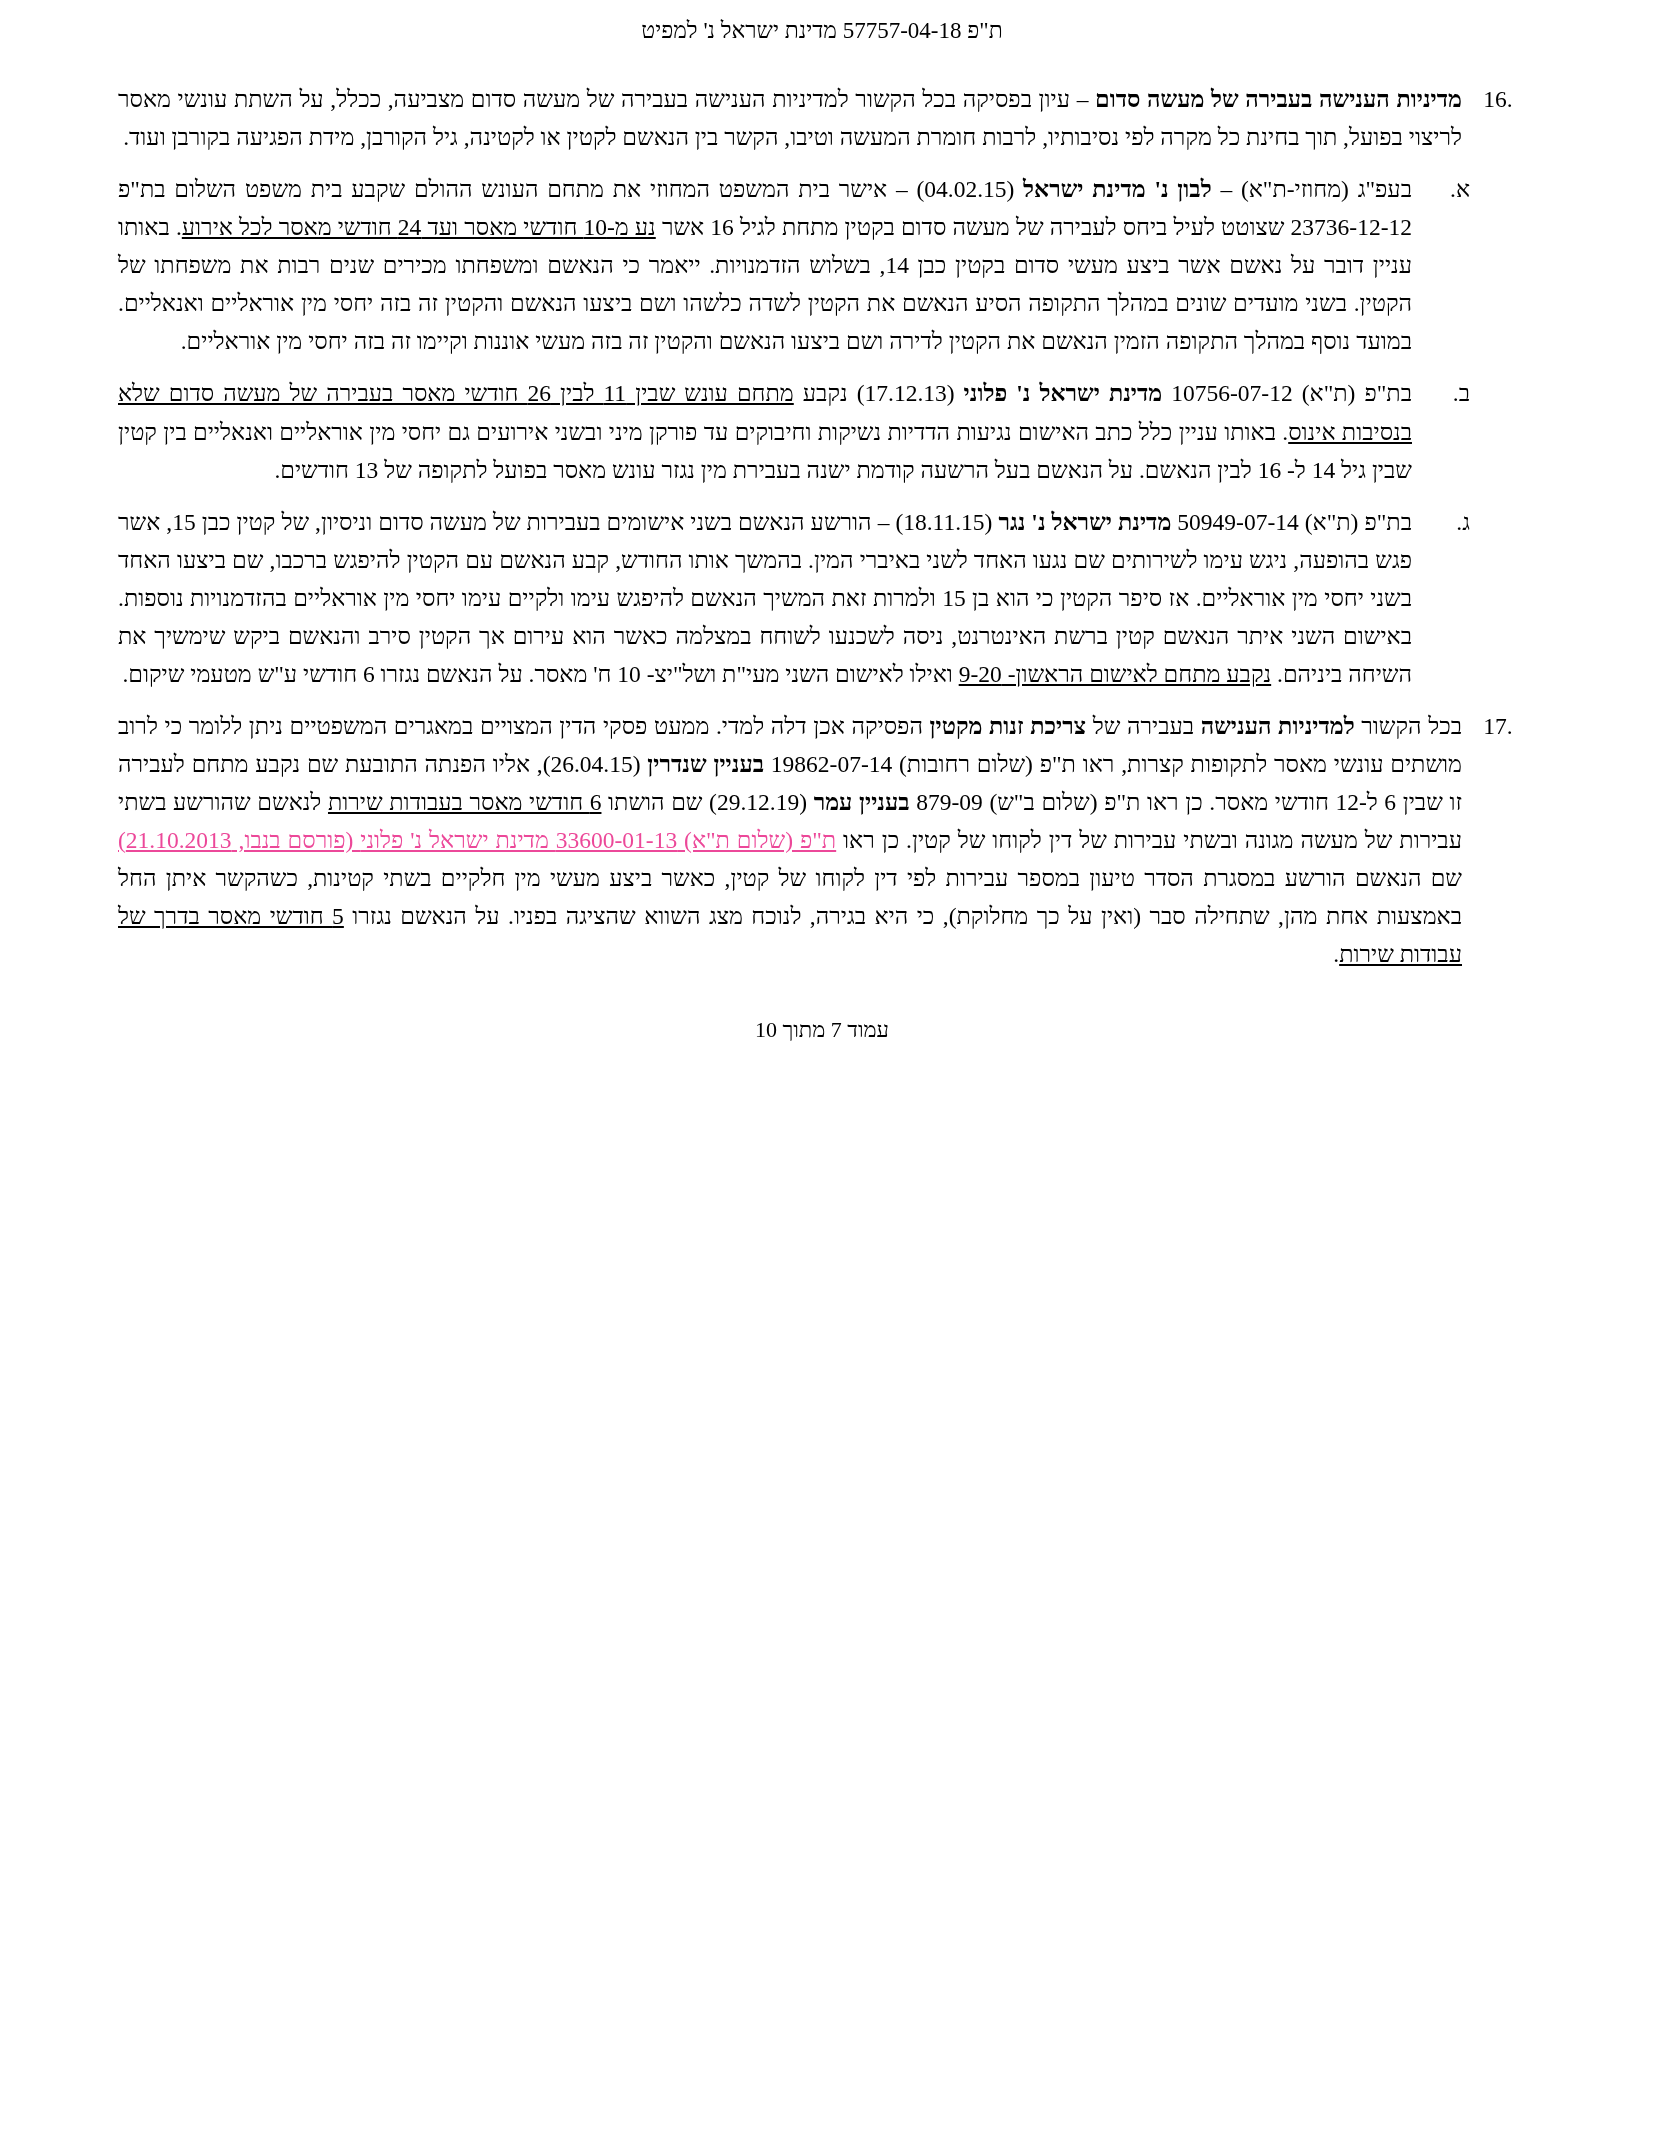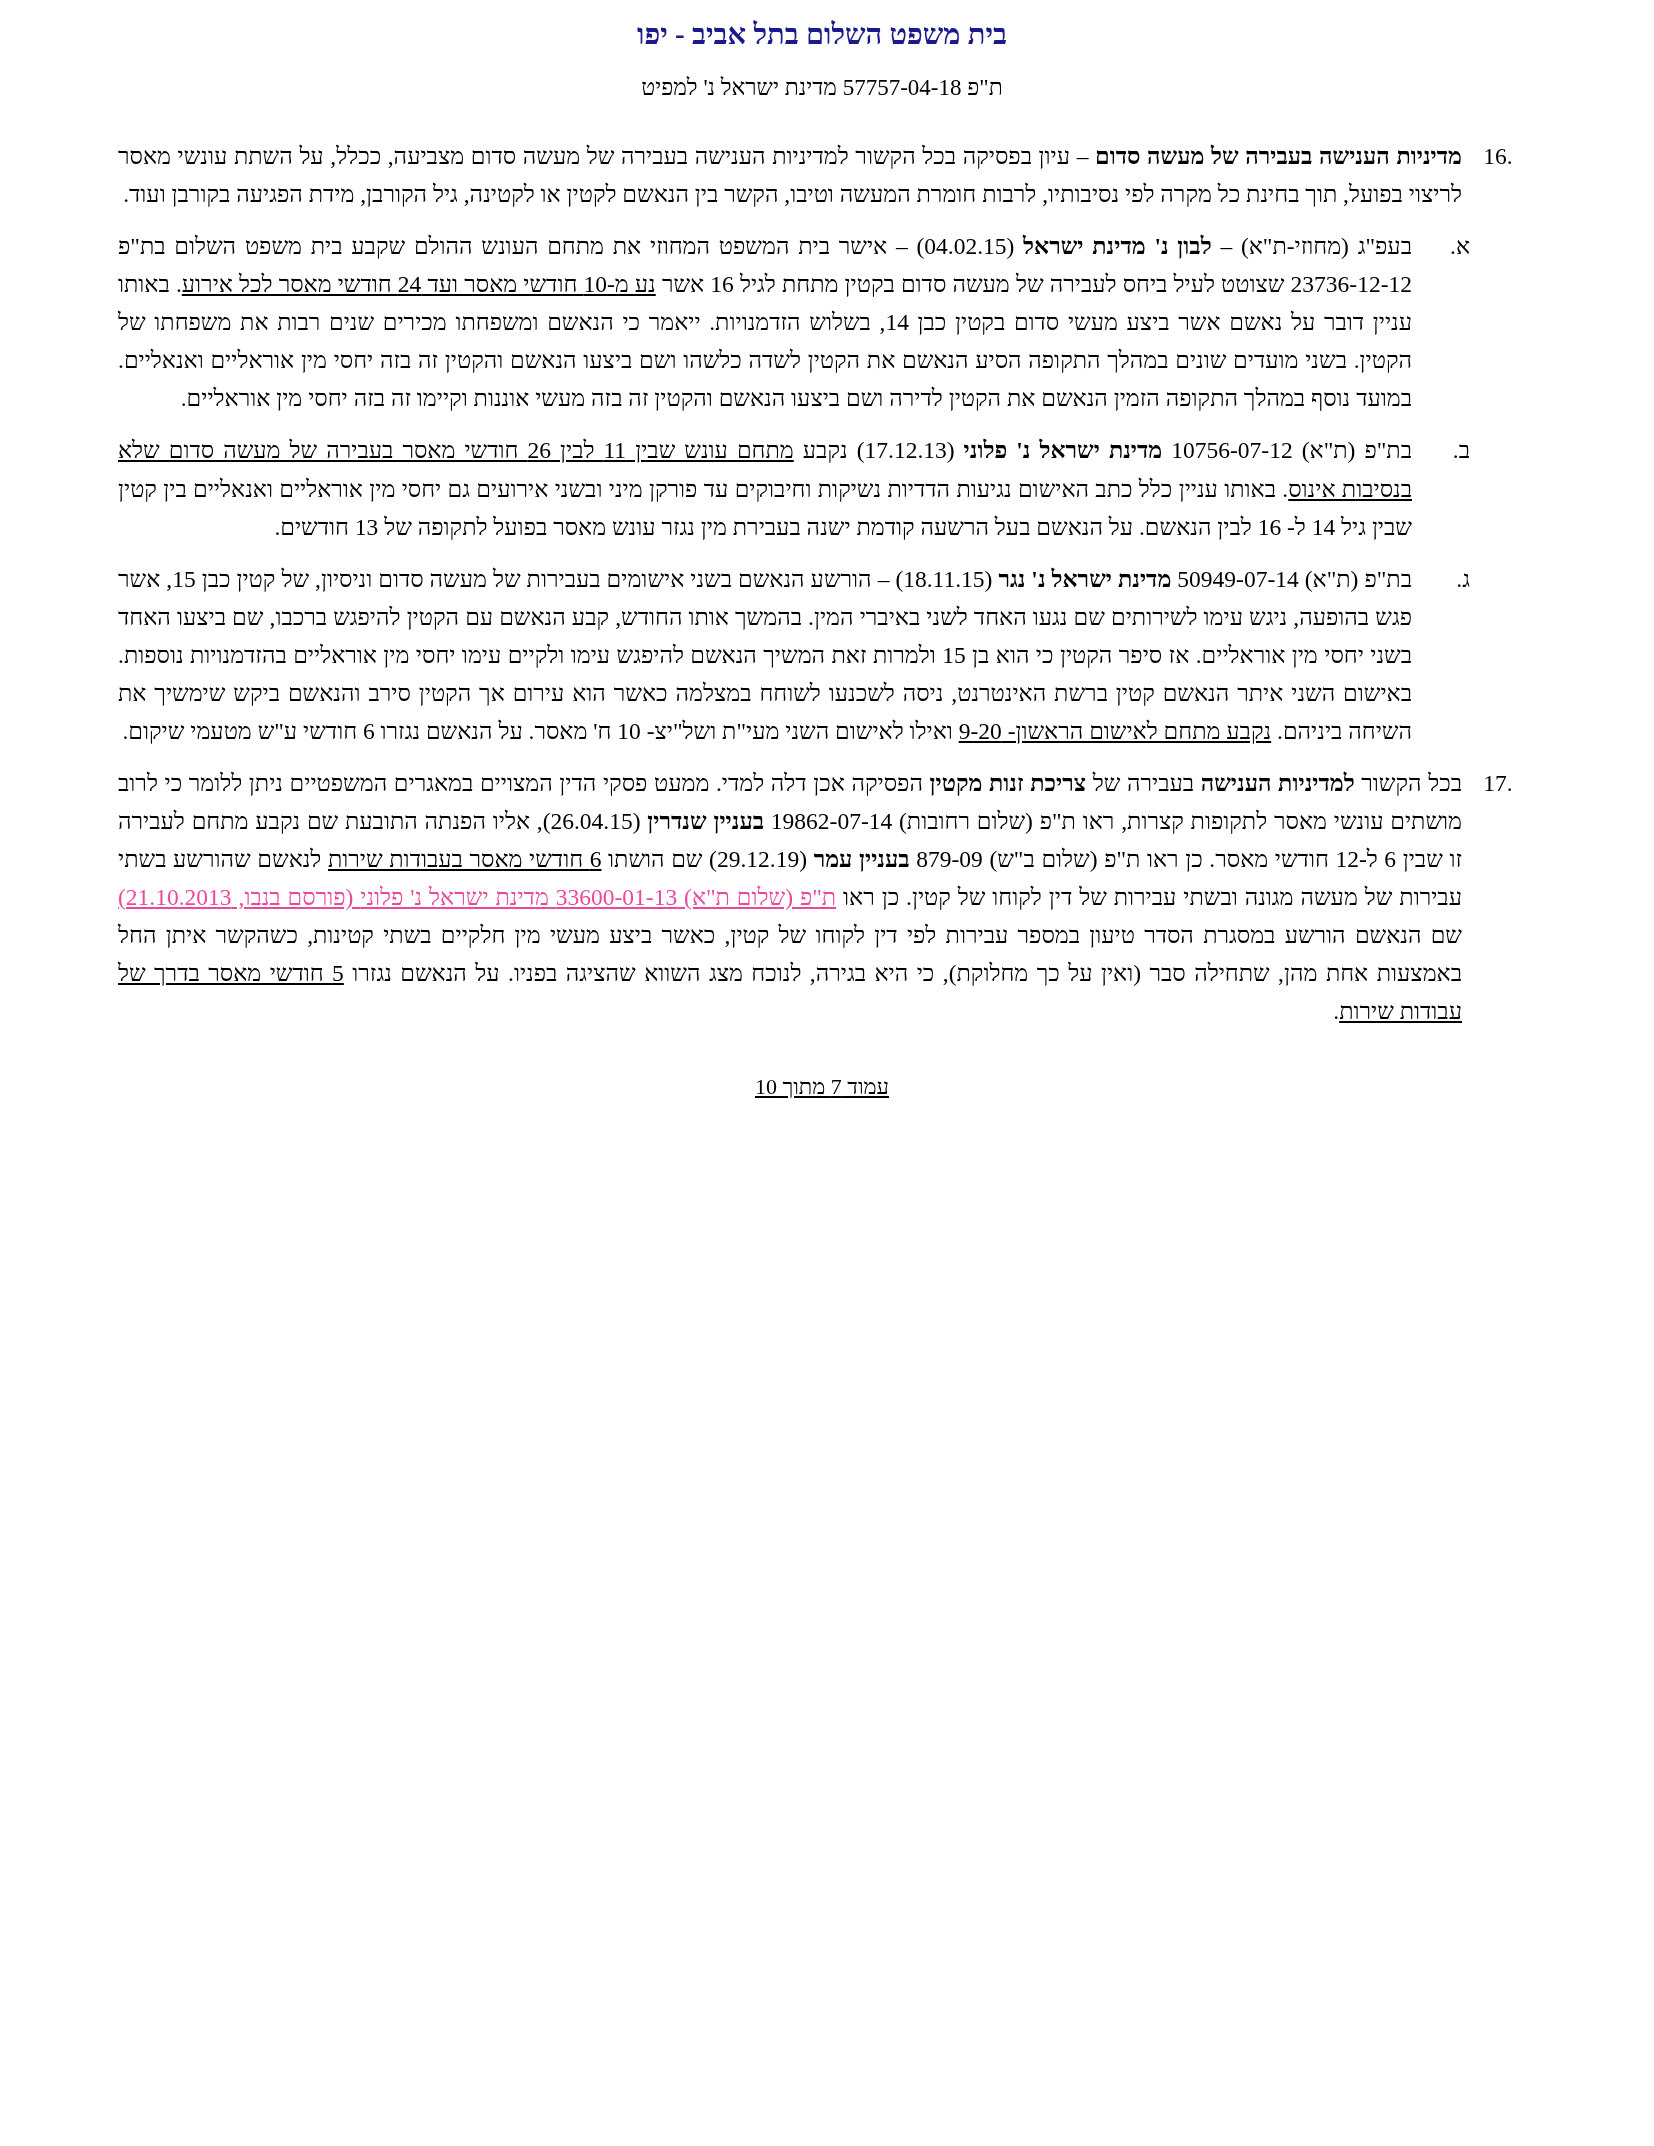--- a/index.html
+++ b/index.html
@@ -84,29 +84,27 @@
   b { font-weight: bold; margin-top: 24px; }
   u { text-decoration: underline; margin-top: 12px; }
   .link {
     color: #ec4899;
     text-decoration: underline;
   }
   .footer {
     margin-top: 44px;
     text-align: center;
     font-size: 22px;
-    text-decoration: underline;
   }
 </style>
 </head>
 <body>
 
 <div class="page">
 
-  <div class="doc-header">בית משפט השלום בתל אביב - יפו</div>
 
   <div class="case-line">ת"פ 57757-04-18 מדינת ישראל נ' למפיט</div>
 
   <div class="body-block">
 
     <div class="para">
       <div class="marker">.16</div>
       <div class="content"><b>מדיניות הענישה בעבירה של מעשה סדום</b> – עיון בפסיקה בכל הקשור למדיניות הענישה בעבירה של מעשה סדום מצביעה, ככלל, על השתת עונשי מאסר לריצוי בפועל, תוך בחינת כל מקרה לפי נסיבותיו, לרבות חומרת המעשה וטיבו, הקשר בין הנאשם לקטין או לקטינה, גיל הקורבן, מידת הפגיעה בקורבן ועוד.</div>
     </div>
 

